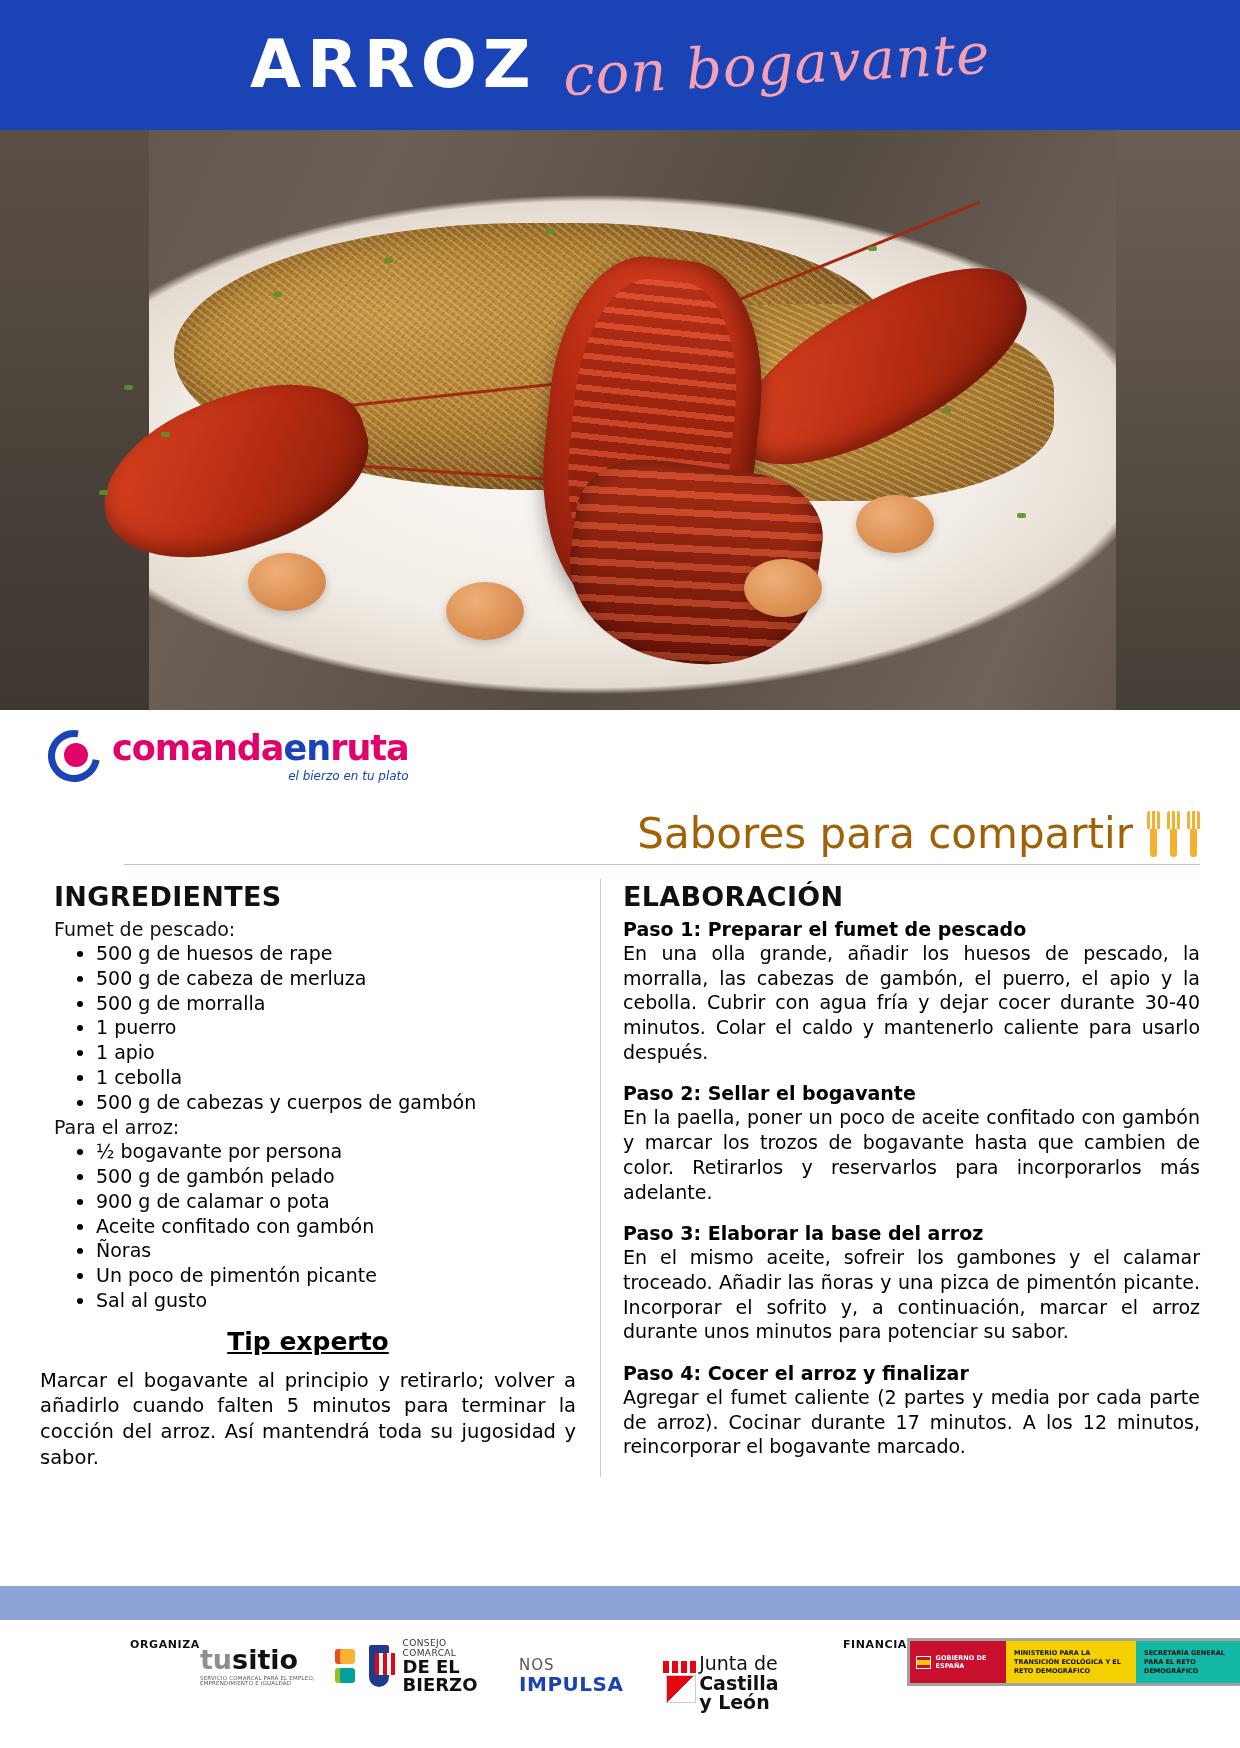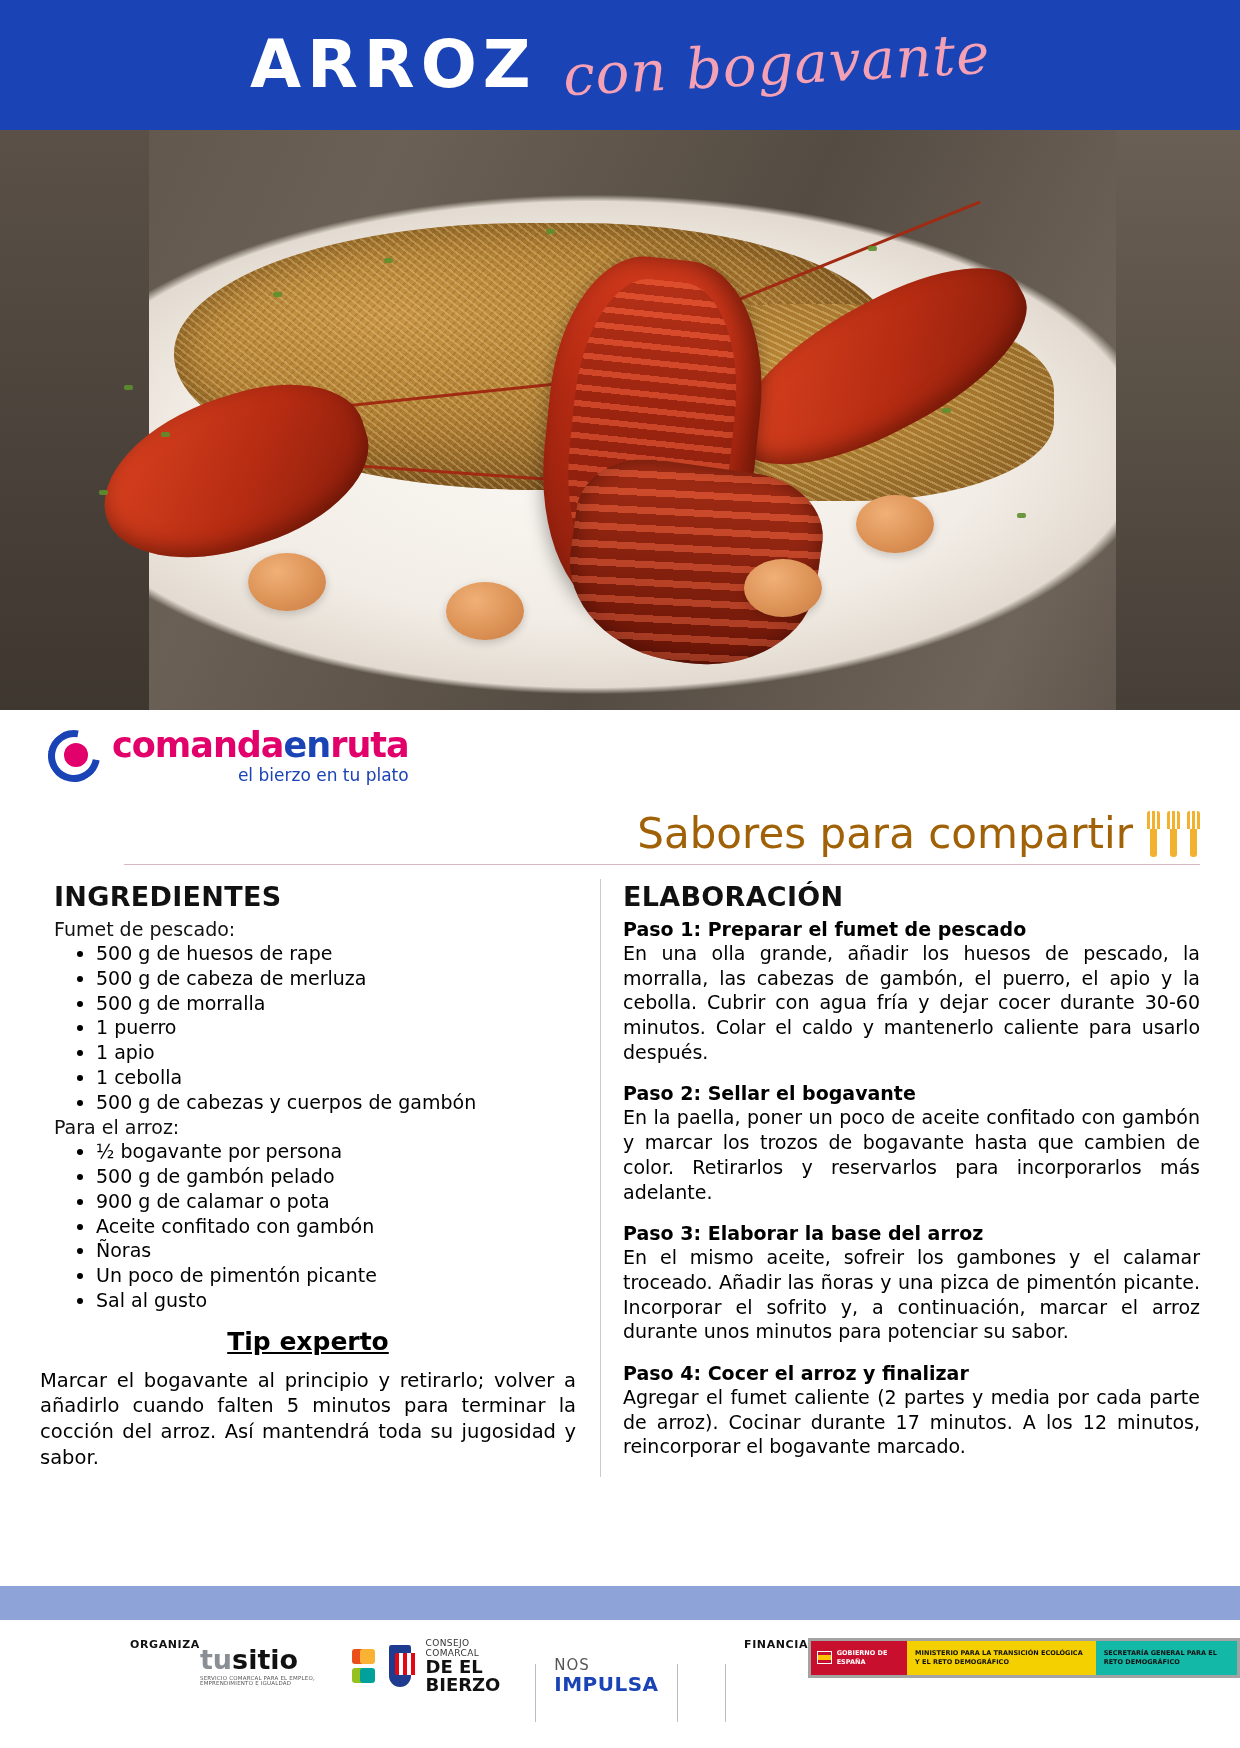--- a/index.html
+++ b/index.html
@@ -182,21 +182,21 @@
   .logo-mark .c-dot {
     position:absolute; left:16px; top:13px;
     width:24px; height:24px; border-radius:50%;
     background:#e2006a;
   }
   .logo-text { line-height:1; }
   .logo-text .l1 { font-size:35px; font-weight:bold; letter-spacing:-1px; }
   .logo-text .l1 .pink { color:#e2006a; }
   .logo-text .l1 .blue { color:#1a43b5; }
   .logo-text .l2 {
-    font-size:17px; color:#1a43b5; text-align:right; margin-top:4px;
+    font-size:12px; color:#1a43b5; text-align:right; margin-top:4px;font-style:italic;
   }
 
   .sabores-wrap {
     position:relative;
     padding:0 40px 0 0;
     display:flex;
     align-items:center;
     justify-content:flex-end;
     height:62px;
   }
@@ -480,21 +480,21 @@
     <h3 class="tip">Tip experto</h3>
     <p class="tipbody">Marcar el bogavante al principio y retirarlo; volver a añadirlo cuando falten 5 minutos para terminar la cocción del arroz. Así mantendrá toda su jugosidad y sabor.</p>
   </div>
 
   <div class="col-div"></div>
 
   <div class="col-right">
     <h2 class="section" style="margin-left:0;">ELABORACIÓN</h2>
 
     <div class="step-title">Paso 1: Preparar el fumet de pescado</div>
-    <p class="step-body">En una olla grande, añadir los huesos de pescado, la morralla, las cabezas de gambón, el puerro, el apio y la cebolla. Cubrir con agua fría y dejar cocer durante 30-60 minutos. Colar el caldo y mantenerlo caliente para usarlo después.</p>
+    <p class="step-body">En una olla grande, añadir los huesos de pescado, la morralla, las cabezas de gambón, el puerro, el apio y la cebolla. Cubrir con agua fría y dejar cocer durante 30-40 minutos. Colar el caldo y mantenerlo caliente para usarlo después.</p>
 
     <div class="step-title">Paso 2: Sellar el bogavante</div>
     <p class="step-body">En la paella, poner un poco de aceite confitado con gambón y marcar los trozos de bogavante hasta que cambien de color. Retirarlos y reservarlos para incorporarlos más adelante.</p>
 
     <div class="step-title">Paso 3: Elaborar la base del arroz</div>
     <p class="step-body">En el mismo aceite, sofreir los gambones y el calamar troceado. Añadir las ñoras y una pizca de pimentón picante. Incorporar el sofrito y, a continuación, marcar el arroz durante unos minutos para potenciar su sabor.</p>
 
     <div class="step-title">Paso 4: Cocer el arroz y finalizar</div>
     <p class="step-body">Agregar el fumet caliente (2 partes y media por cada parte de arroz). Cocinar durante 17 minutos. A los 12 minutos, reincorporar el bogavante marcado.</p>
   </div>
@@ -531,20 +531,29 @@
     <div class="f-row">
       <div class="nos">
         <div class="n1">NOS</div>
         <div class="n2">IMPULSA</div>
       </div>
     </div>
   </div>
 
   <div class="f-sep"></div>
 
+  <div class="f-block" style="justify-content:center; padding-top:14px;">
+    <div class="f-row">
+      <div class="crown"></div>
+      <div class="jcyl">
+        <div class="j1">Junta de</div>
+        <div class="j2">Castilla y León</div>
+      </div>
+    </div>
+  </div>
 
   <div class="f-sep" style="margin-left:30px;"></div>
 
   <div class="f-block">
     <div class="f-label">FINANCIA</div>
     <div class="gobbox">
       <div class="gob-red">
         <span class="gob-flag"></span>
         <span>GOBIERNO DE ESPAÑA</span>
       </div>

